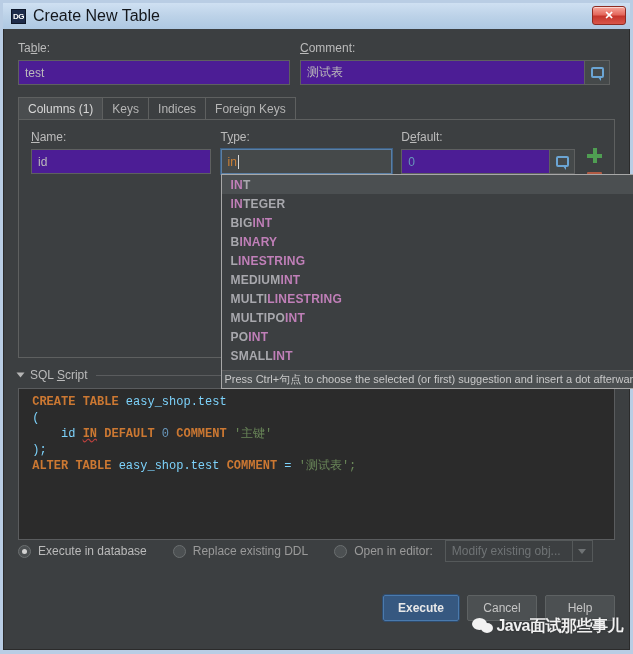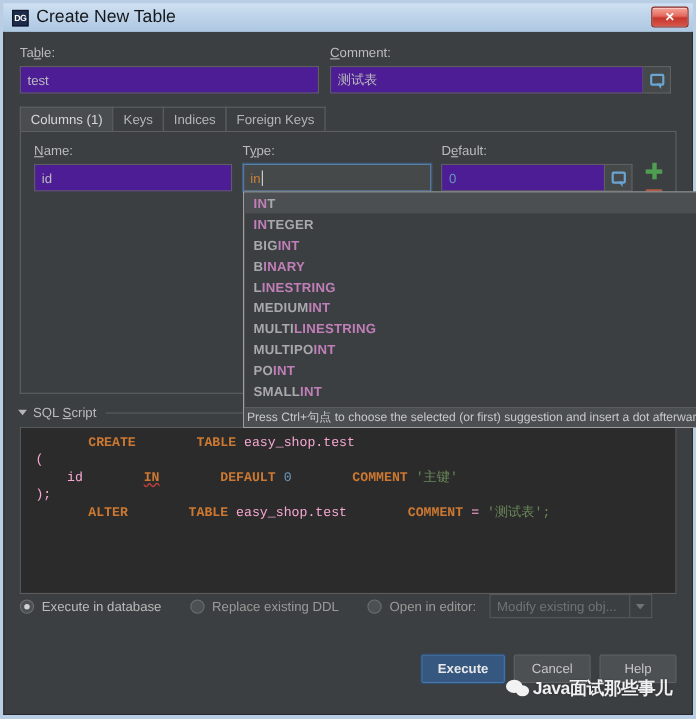--- a/index.html
+++ b/index.html
@@ -234,22 +234,22 @@
     background: #2b2b2b;
     border: 1px solid #5a5c5e;
     padding: 5px 6px;
     font-family: "Liberation Mono", monospace;
     font-size: 12px;
     line-height: 16px;
     color: #a9b7c6;
     overflow: hidden;
     position: relative;
   }
-  .sql-box .kw { color: #cc7832; font-weight: bold; margin-left: 48px; }
-  .sql-box .ident { color: #f9a8d4; }
+  .sql-box .kw { color: #cc7832; font-weight: bold; }
+  .sql-box .ident { color: #7dd3fc; }
   .sql-box .num { color: #6897bb; }
   .sql-box .str { color: #6a8759; }
   .sql-box .err { text-decoration: underline; text-decoration-style: wavy;
                   text-decoration-color: #bc3f3c; }
   .sql-box .gutter-mark {
     color: #787878;
   }
 
   
   .opts {
@@ -314,21 +314,21 @@
   .btn.primary {
     background: #365880;
     border: 1px solid #4a7aad;
     outline: 1px solid #2f4c6e;
     color: #e8e8e8; font-weight: bold;
   }
 
   
   .watermark {
     position: absolute;
-    right: 18px; bottom: 12px;
+    right: 6px; bottom: 12px;
     display: flex; align-items: center;
     pointer-events: none;
     z-index: 40;
   }
   .wechat-ico {
     width: 22px; height: 17px;
     position: relative;
     margin-right: 2px;
   }
   .wechat-ico .b1, .wechat-ico .b2 {

